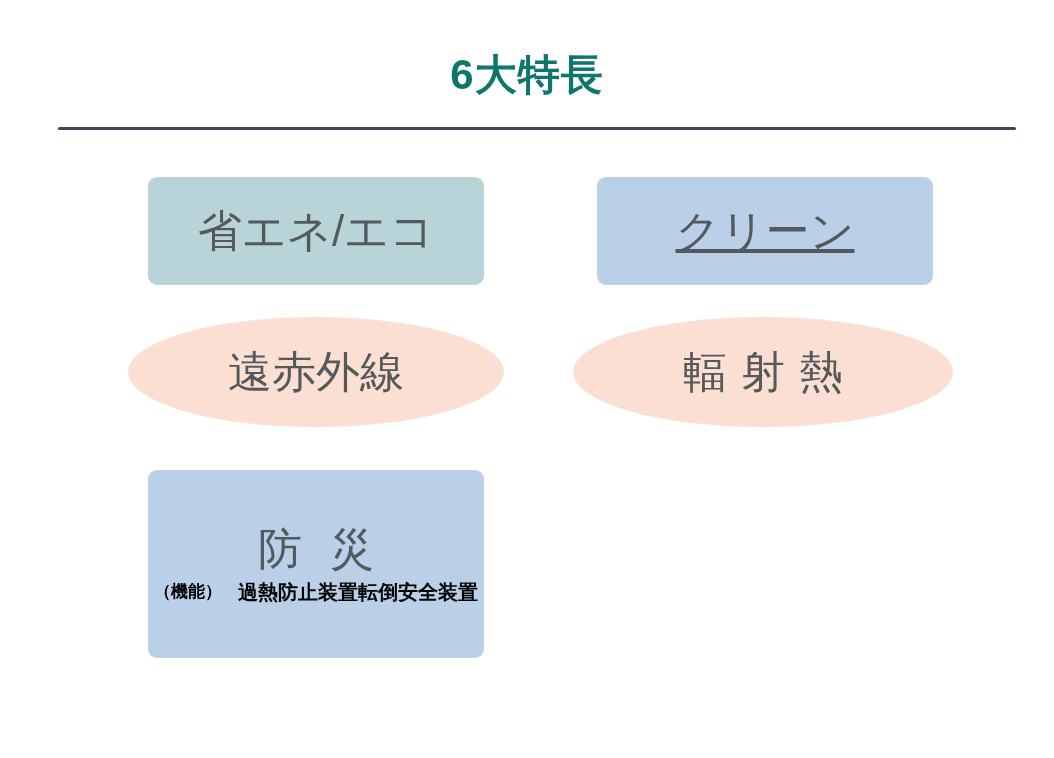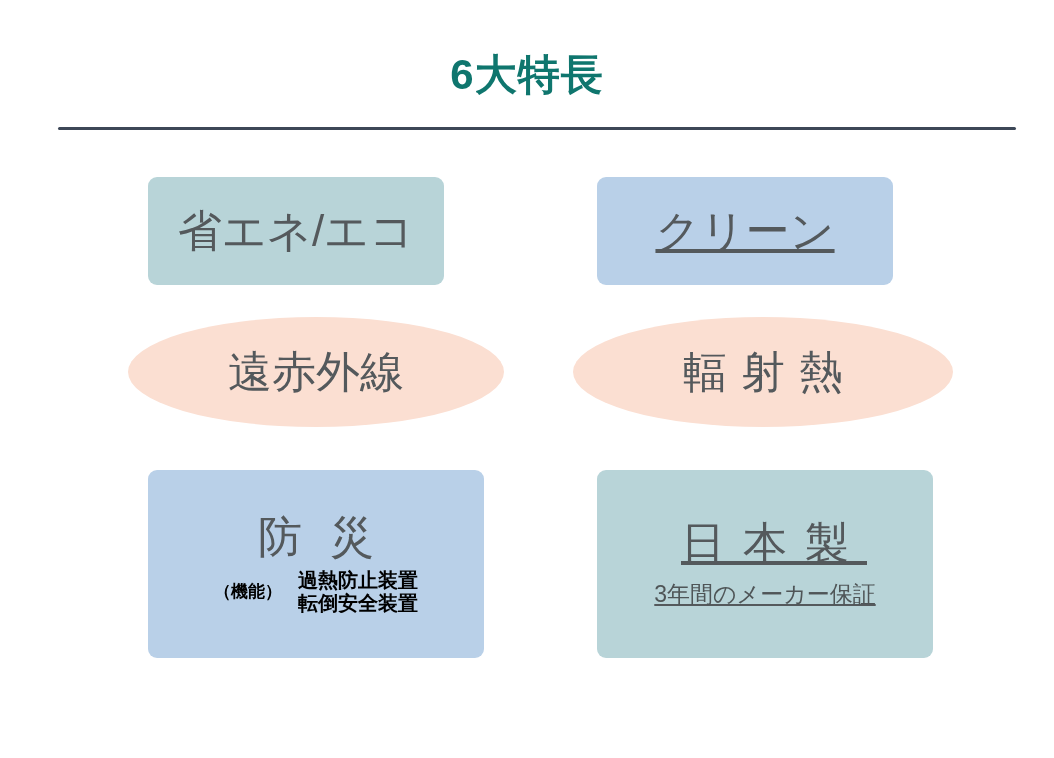--- a/index.html
+++ b/index.html
@@ -74,21 +74,21 @@
 
   
   .shape-ellipse {
     border-radius: 50%;
   }
 
   
   .col-left  { left: 148px; }
   .col-right { left: 597px; text-decoration: underline; }
 
-  .row-1 { top: 0px;   width: 296px; height: 108px; }
+  .row-1 { top: 0px;   width: 336px; height: 108px; }
   .row-2 { top: 140px; width: 336px; height: 110px; }
   .row-3 { top: 293px; width: 336px; height: 188px; }
 
   
   .ell-left  { left: 128px; width: 376px; }
   .ell-right { left: 573px; width: 380px; }
 
   .feature-label {
     font-size: 44px;
     font-weight: 500;
@@ -124,21 +124,21 @@
 
   .subcaption-tag {
     font-size: 17px;
     font-weight: 700;
     line-height: 1.1;
     white-space: nowrap;
   }
 
   .subcaption-lines {
     display: flex;
-    flex-direction: column;
+    flex-direction: row;
     align-items: flex-start;
     line-height: 1.18;
   }
 
   .subcaption-line {
     font-size: 20px;
     font-weight: 700;
     white-space: nowrap;
   }
 
@@ -181,19 +181,15 @@
       <div class="feature-label wide">防災</div>
       <div class="subcaption">
         <span class="subcaption-tag">（機能）</span>
         <span class="subcaption-lines">
           <span class="subcaption-line">過熱防止装置</span>
           <span class="subcaption-line">転倒安全装置</span>
         </span>
       </div>
     </div>
 
-    <div class="feature shape-rect col-right row-3" style="background:#b8d4d8;">
-      <div class="feature-label semi-wide">日本製</div>
-      <div class="subcaption-single">3年間のメーカー保証</div>
-    </div>
 
   </div>
 </div>
 
 </body></html>

